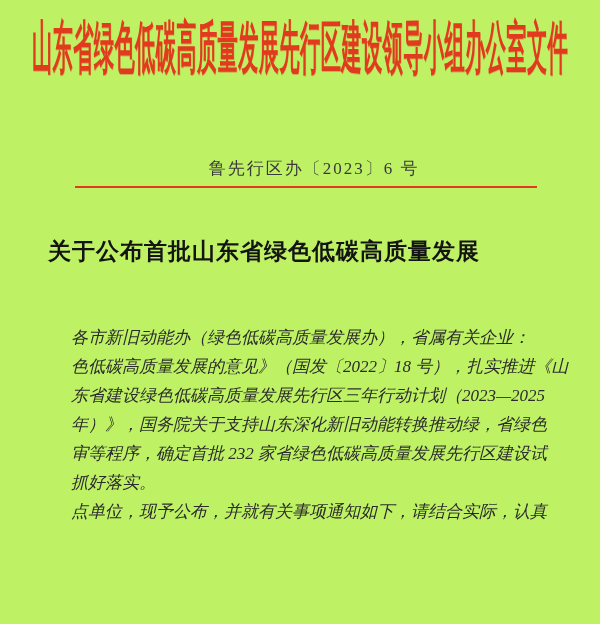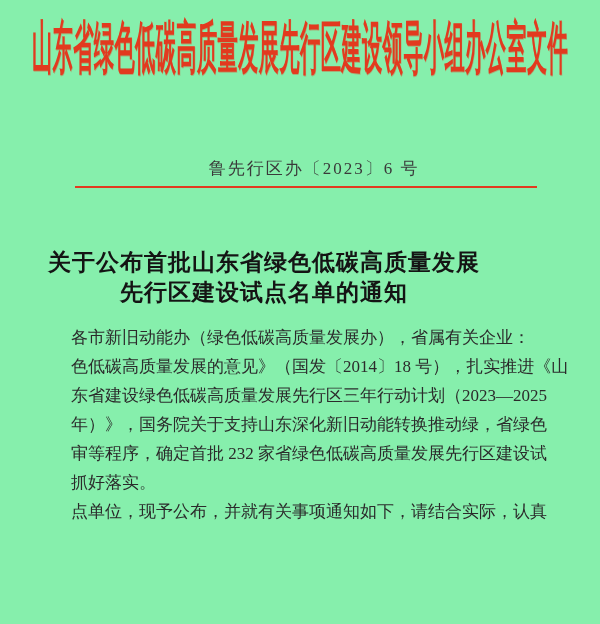--- a/index.html
+++ b/index.html
@@ -2,21 +2,21 @@
 <html><head>
 <meta charset="utf-8">
 <style>
   * { margin: 0; padding: 0; box-sizing: border-box; }
   html, body { background: #ffffff; }
   .page {
     position: relative;
     width: 600px;
     height: 624px;
     margin: 0 auto;
-    background: #86efac;
+    background: #bef264;
     overflow: hidden;
     font-family: "Liberation Serif", "DejaVu Serif", serif;
   }
   
   .banner-wrap {
     position: absolute;
     top: 8px; left: 0;
     width: 600px; height: 80px;
     display: flex;
     align-items: center;
@@ -46,21 +46,21 @@
   
   .red-line {
     position: absolute;
     top: 186px; left: 75px;
     width: 462px; height: 2px;
     background: #e23a1f;
   }
   
   .title {
     position: absolute;
-    top: 248px; left: 0;
+    top: 237px; left: 0;
     width: 528px;
     text-align: center;
     font-size: 23px;
     font-weight: bold;
     color: #141414;
     line-height: 30px;
     letter-spacing: 1px;
   }
   .title .title-line { display: block; }
   
@@ -68,44 +68,44 @@
     position: absolute;
     top: 323px; left: 71px;
     width: 490px;
     font-size: 17px;
     color: #2b2b2b;
     letter-spacing: 0;
   }
   .body-line {
     line-height: 29px;
     white-space: nowrap;
+    font-style: italic;
   }
   .body-line.indent { padding-left: 34px; }
 </style>
 </head>
 <body>
 
 <div class="page">
 
   <div class="banner-wrap">
     <div class="banner">山东省绿色低碳高质量发展先行区建设领导小组办公室文件</div>
   </div>
 
   <div class="doc-number">鲁先行区办〔2023〕6 号</div>
 
   <div class="red-line"></div>
 
   <h1 class="title">
     <span class="title-line">关于公布首批山东省绿色低碳高质量发展</span>
-    <span class="title-line">先行区建设试点名单的通知</span>
   </h1>
 
   <div class="body-text">
     <div class="body-line">各市新旧动能办（绿色低碳高质量发展办），省属有关企业：</div>
-    <div class="body-line">色低碳高质量发展的意见》（国发〔2014〕18 号），扎实推进《山</div>
+    <div class="body-line">色低碳高质量发展的意见》（国发〔2022〕18 号），扎实推进《山</div>
     <div class="body-line">东省建设绿色低碳高质量发展先行区三年行动计划（2023—2025</div>
     <div class="body-line">年）》，国务院关于支持山东深化新旧动能转换推动绿，省绿色</div>
     <div class="body-line">审等程序，确定首批 232 家省绿色低碳高质量发展先行区建设试</div>
     <div class="body-line">抓好落实。</div>
     <div class="body-line">点单位，现予公布，并就有关事项通知如下，请结合实际，认真</div>
   </div>
 
 </div>
 
 </body></html>

